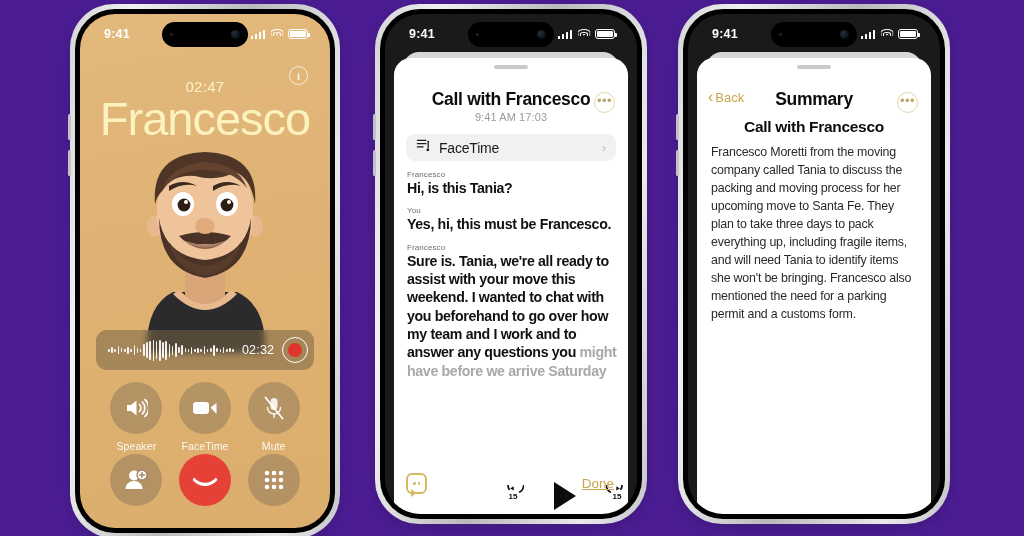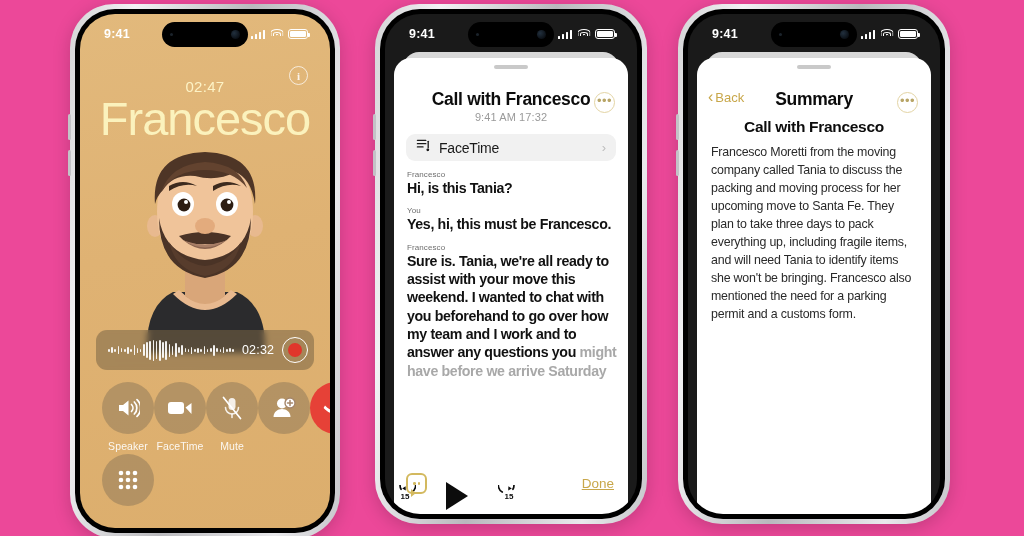--- a/index.html
+++ b/index.html
@@ -2,21 +2,21 @@
 <html><head>
 <meta charset="utf-8">
 <style>
   * { box-sizing: border-box; margin: 0; padding: 0; }
   html, body {
     width: 1024px; height: 536px;
     background: #f7f7f7;
     font-family: "Liberation Sans", sans-serif;
     overflow: hidden;
   }
-  .stage { position: relative; width: 1024px; height: 536px; background: #ec4899; }
+  .stage { position: relative; width: 1024px; height: 536px; background: #4c1d95; }
 
   
   .phone {
     position: absolute;
     background: linear-gradient(100deg,#d4d4d6 0%,#f2f2f4 18%,#b9b9bd 50%,#e9e9ec 82%,#c6c6ca 100%);
     border-radius: 44px;
     padding: 5px;
     box-shadow: 0 4px 18px rgba(0,0,0,.18);
   }
   .phone-inner {
@@ -99,21 +99,21 @@
   .wave i { width: 1.6px; background: #fff; border-radius: 1px; opacity: .92; display:block; }
   .rec-time { color: #fff; font-size: 12.5px; letter-spacing: .2px; }
   .rec-dot {
     width: 26px; height: 26px; border-radius: 50%; border: 1.8px solid #fff;
     display:flex; align-items:center; justify-content:center; flex: none;
   }
   .rec-dot i { width: 14px; height: 14px; border-radius: 50%; background: #e0352b; display:block; }
 
   .ctl-grid {
     position: absolute; left: 0; right: 0; top: 368px; z-index: 16;
-    display: grid; grid-template-columns: repeat(5,1fr); row-gap: 2px;
+    display: grid; grid-template-columns: repeat(3,1fr); row-gap: 2px;
     justify-items: center; padding: 0 22px;
   }
   .ctl { display: flex; flex-direction: column; align-items: center; gap: 6px; }
   .ctl-circle {
     width: 52px; height: 52px; border-radius: 50%;
     background: rgba(150,125,92,.58);
     display: flex; align-items: center; justify-content: center;
   }
   .ctl-circle.end { background: #e64137; }
   .ctl-label { color: rgba(255,255,255,.9); font-size: 10.5px; letter-spacing: .1px; }
@@ -160,21 +160,21 @@
   .t-text { font-size: 14.2px; line-height: 1.29; color: #111; letter-spacing: -.35px;
             font-weight: 700; margin-bottom: 9px; }
   .t-text .faded { color: #a8a8a8; }
 
   .player-time {
     position: absolute; top: 380px; left: 0; right: 0; text-align: center;
     font-size: 24.5px; font-weight: bold; color: #0c0c0c; letter-spacing: -.6px;
   }
   .player-ctrls {
     position: absolute; top: 424px; left: 0; right: 0;
-    display: flex; align-items: center; justify-content: flex-start; gap: 30px;
+    display: flex; align-items: center; justify-content: flex-end; gap: 30px;
   }
   .skip { width: 22px; height: 22px; position: relative; color: #0c0c0c; }
   .skip .n { position: absolute; inset: 0; display: flex; align-items: center;
              justify-content: center; font-size: 8px; font-weight: bold; padding-top:1px; }
   .playbtn { width: 0; height: 0; border-left: 22px solid #0c0c0c;
              border-top: 14px solid transparent; border-bottom: 14px solid transparent; }
   .sheet-bottom {
     position: absolute; bottom: 20px; left: 12px; right: 14px;
     display: flex; align-items: center; justify-content: space-between;
   }
@@ -436,21 +436,21 @@
               </span>
           </span>
         </div>
 
         <div class="sheet-peek"></div>
 
         <div class="sheet">
           <div class="grabber"></div>
           <div class="more-btn">•••</div>
           <div class="sheet-title">Call with Francesco</div>
-          <div class="sheet-sub">9:41 AM  17:32</div>
+          <div class="sheet-sub">9:41 AM  17:03</div>
 
           <div class="summarize-row">
             <span>
               <svg width="15" height="15" viewBox="0 0 16 16" fill="none">
                 <path d="M1.5 2.5h9M1.5 6h9M1.5 9.5h6" stroke="#1a1a1a" stroke-width="1.4" stroke-linecap="round"></path>
                 <path d="M13 3.5v7" stroke="#1a1a1a" stroke-width="1.4" stroke-linecap="round"></path>
                 <circle cx="12.6" cy="12.6" r="1.5" fill="#1a1a1a"></circle>
               </svg>
             </span>
             <span class="summarize-label">FaceTime</span>

